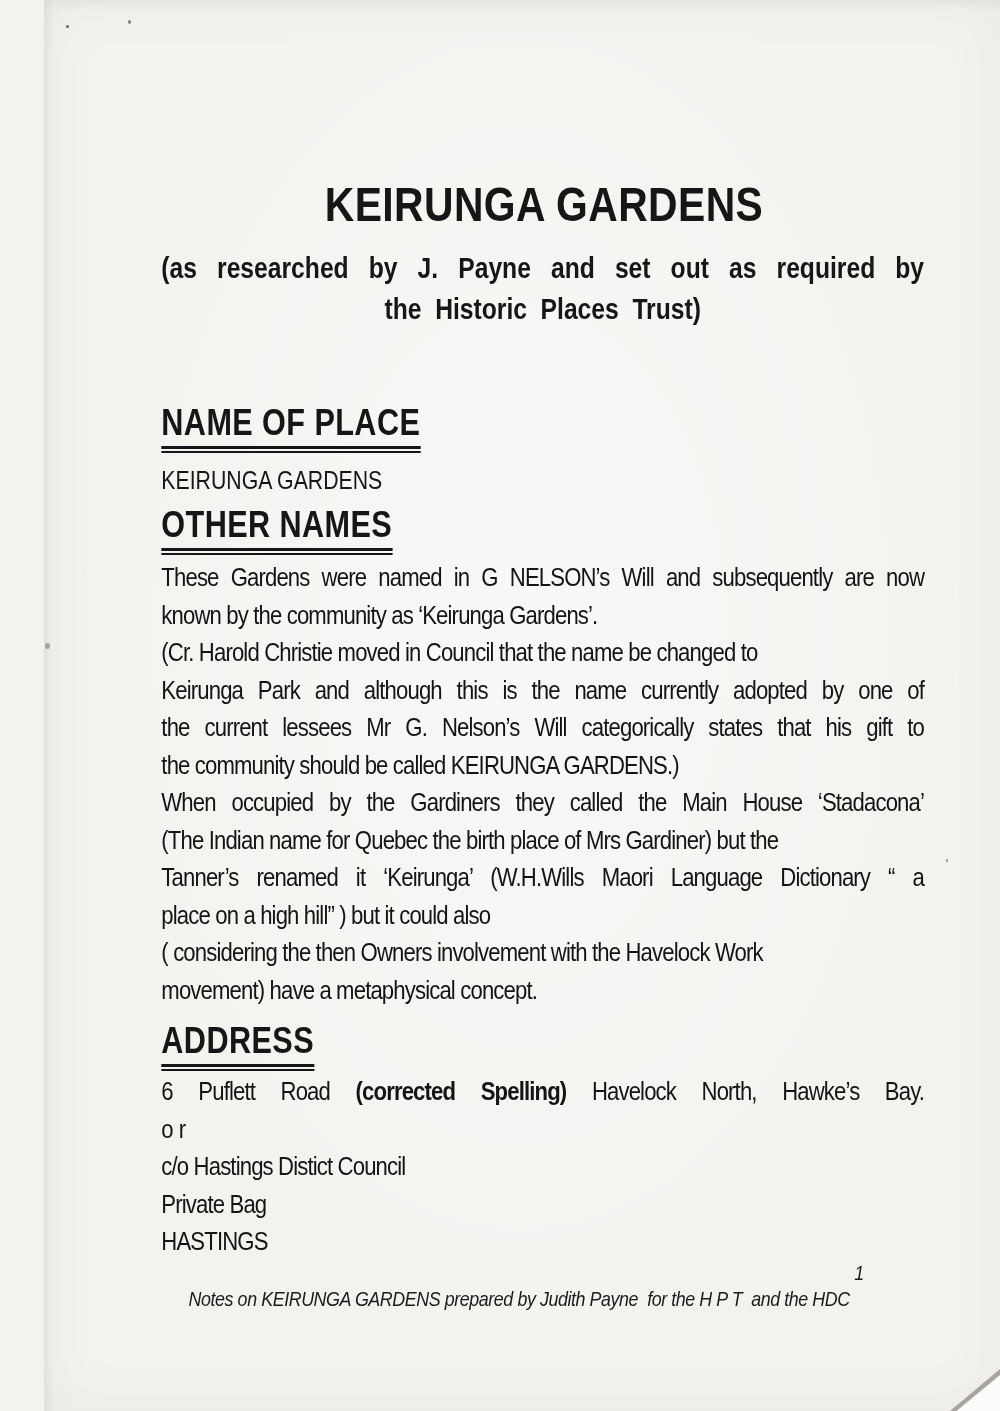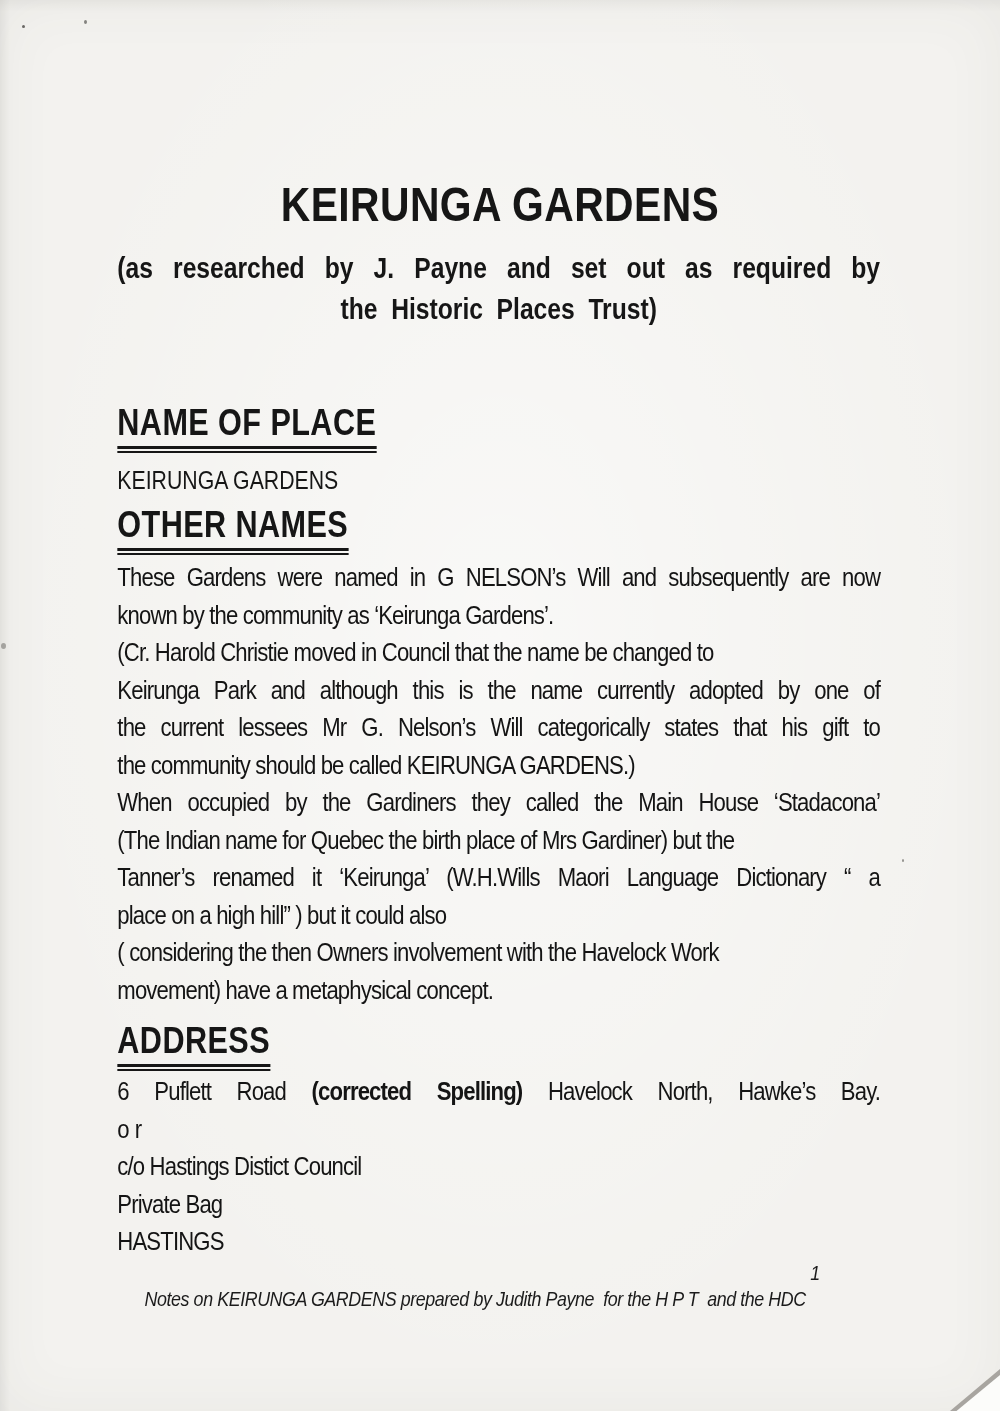--- a/index.html
+++ b/index.html
@@ -12,20 +12,21 @@
     color: #161616;
   }
   .page {
     position: absolute; inset: 0;
     background:
       radial-gradient(ellipse at 50% 45%, rgba(255,255,255,0.5) 0%, rgba(255,255,255,0) 70%),
       linear-gradient(90deg, rgba(0,0,0,0.05) 0px, rgba(0,0,0,0) 10px),
       linear-gradient(180deg, rgba(0,0,0,0.04) 0px, rgba(0,0,0,0) 12px),
       #f3f2ef;
     box-shadow: inset 0 0 60px rgba(90,85,75,0.06);
+    margin-left: 44px;
   }
   
   .sheet {
     position: absolute; top: 0; left: 0;
     width: 1176px; height: 1411px;
     transform: scaleX(0.8503);
     transform-origin: 0 0;
   }
   .block { position: absolute; left: 138px; right: 141px; }
 

